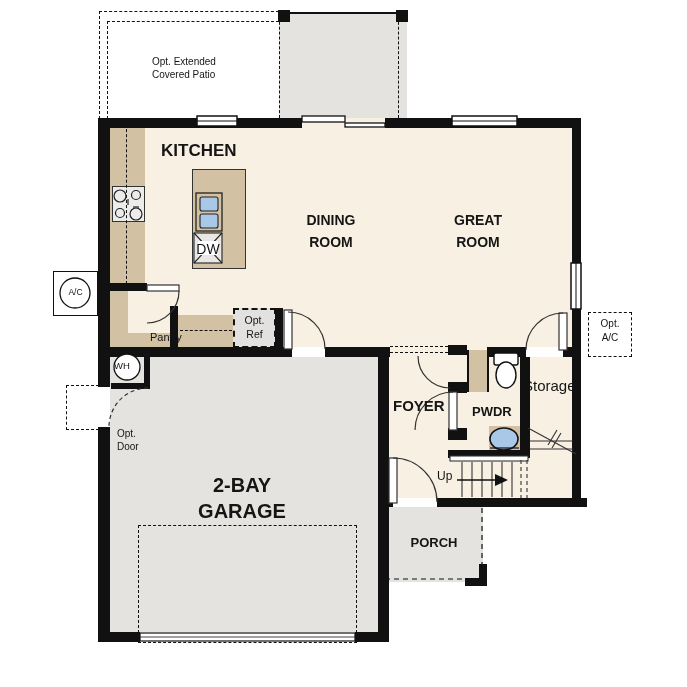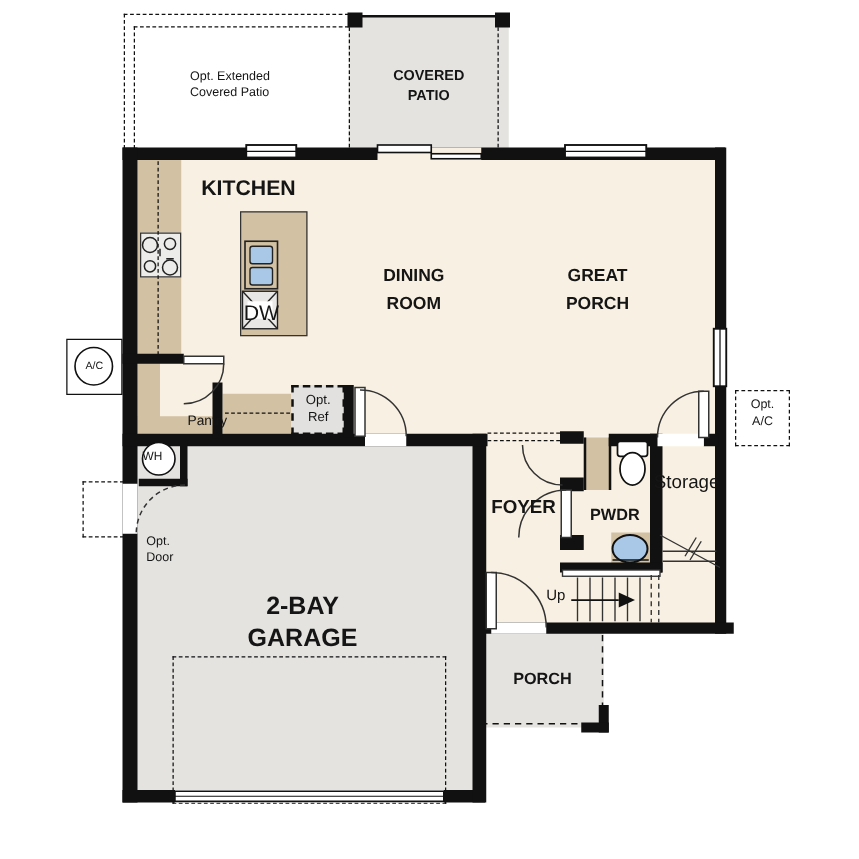--- a/index.html
+++ b/index.html
@@ -193,36 +193,34 @@
       <line x1="133" y1="207" x2="139" y2="207"></line>
     </g>
     <circle cx="127" cy="367" r="13" fill="#fff" stroke="#111" stroke-width="1.3"></circle>
     <circle cx="75" cy="293" r="15" fill="#fff" stroke="#111" stroke-width="1.3"></circle>
   </svg>
 
   <div class="lbl b" style="left:161px;top:141px;font-size:17px;">KITCHEN</div>
   <div class="lbl b c" style="left:291px;top:210px;width:80px;font-size:14px;line-height:1.55;">DINING
 ROOM</div>
   <div class="lbl b c" style="left:438px;top:210px;width:80px;font-size:14px;line-height:1.55;">GREAT
-PORCH</div>
+ROOM</div>
   <div class="lbl b c" style="left:192px;top:472px;width:100px;font-size:20px;line-height:1.3;">2-BAY
 GARAGE</div>
   <div class="lbl b" style="left:393px;top:397px;font-size:15px;">FOYER</div>
   <div class="lbl b" style="left:472px;top:405px;font-size:13px;">PWDR</div>
   <div class="lbl b c" style="left:395px;top:536px;width:78px;font-size:13px;">PORCH</div>
   <div class="lbl" style="left:523px;top:377px;font-size:15px;">Storage</div>
   <div class="lbl" style="left:126px;top:331px;font-size:11px;padding-left:24px;">Pantry</div>
-  <div class="lbl b c" style="left:293px;top:54px;width:100px;font-size:11.5px;line-height:1.35;">COVERED
-PATIO</div>
   <div class="lbl" style="left:152px;top:55px;font-size:10px;line-height:1.3;">Opt. Extended
 Covered Patio</div>
   <div class="lbl c" style="left:233px;top:313px;width:43px;font-size:10.5px;line-height:1.35;">Opt.
 Ref</div>
   <div class="lbl" style="left:117px;top:428px;font-size:10px;line-height:1.25;">Opt.
 Door</div>
   <div class="lbl c" style="left:588px;top:317px;width:44px;font-size:10px;line-height:1.35;">Opt.
 A/C</div>
   <div class="lbl c" style="left:60px;top:288px;width:31px;font-size:8.5px;">A/C</div>
   <div class="lbl c" style="left:114px;top:361px;width:14px;font-size:9.5px;">WH</div>
-  <div class="lbl c" style="left:195px;top:241px;width:26px;font-size:17px;">DW</div>
+  <div class="lbl c" style="left:195px;top:241px;width:26px;font-size:14px;">DW</div>
   <div class="lbl" style="left:437px;top:470px;font-size:12px;">Up</div>
 
 </div>
 
 </body></html>

